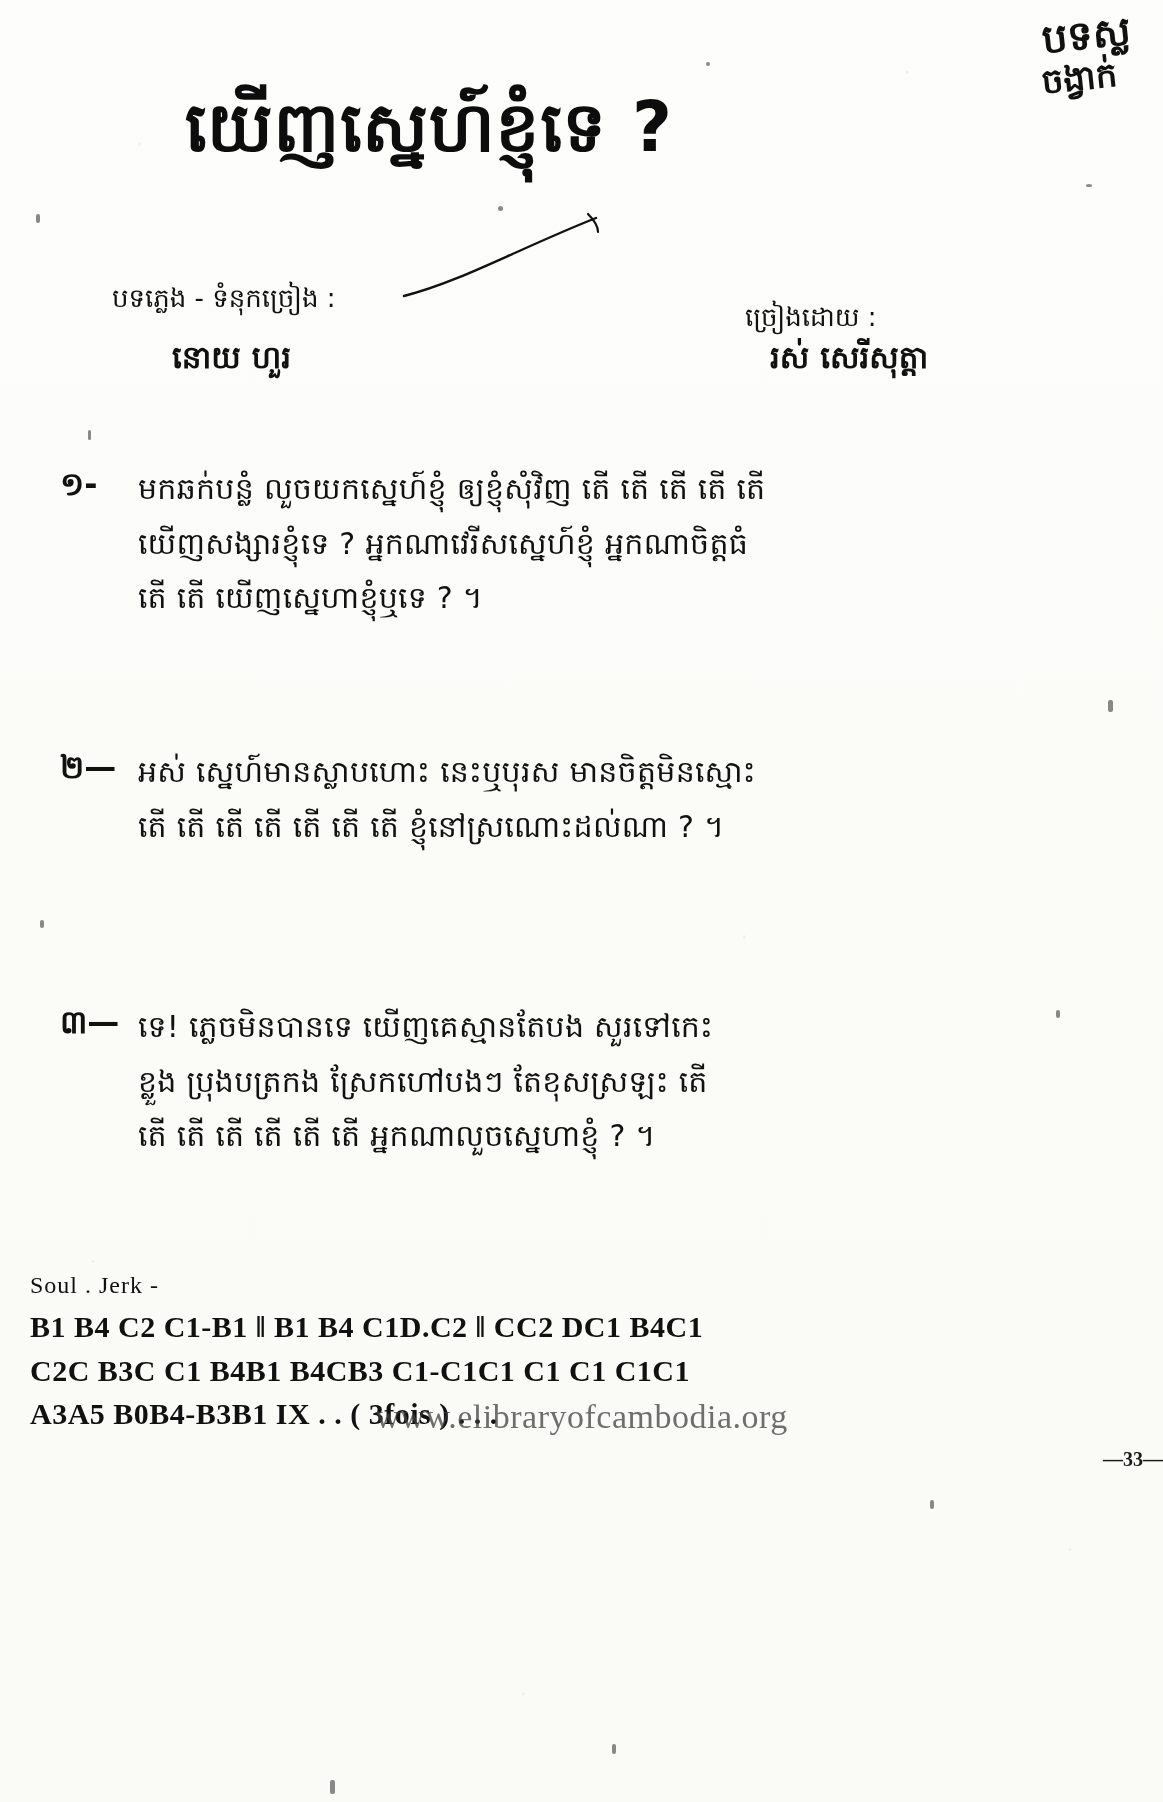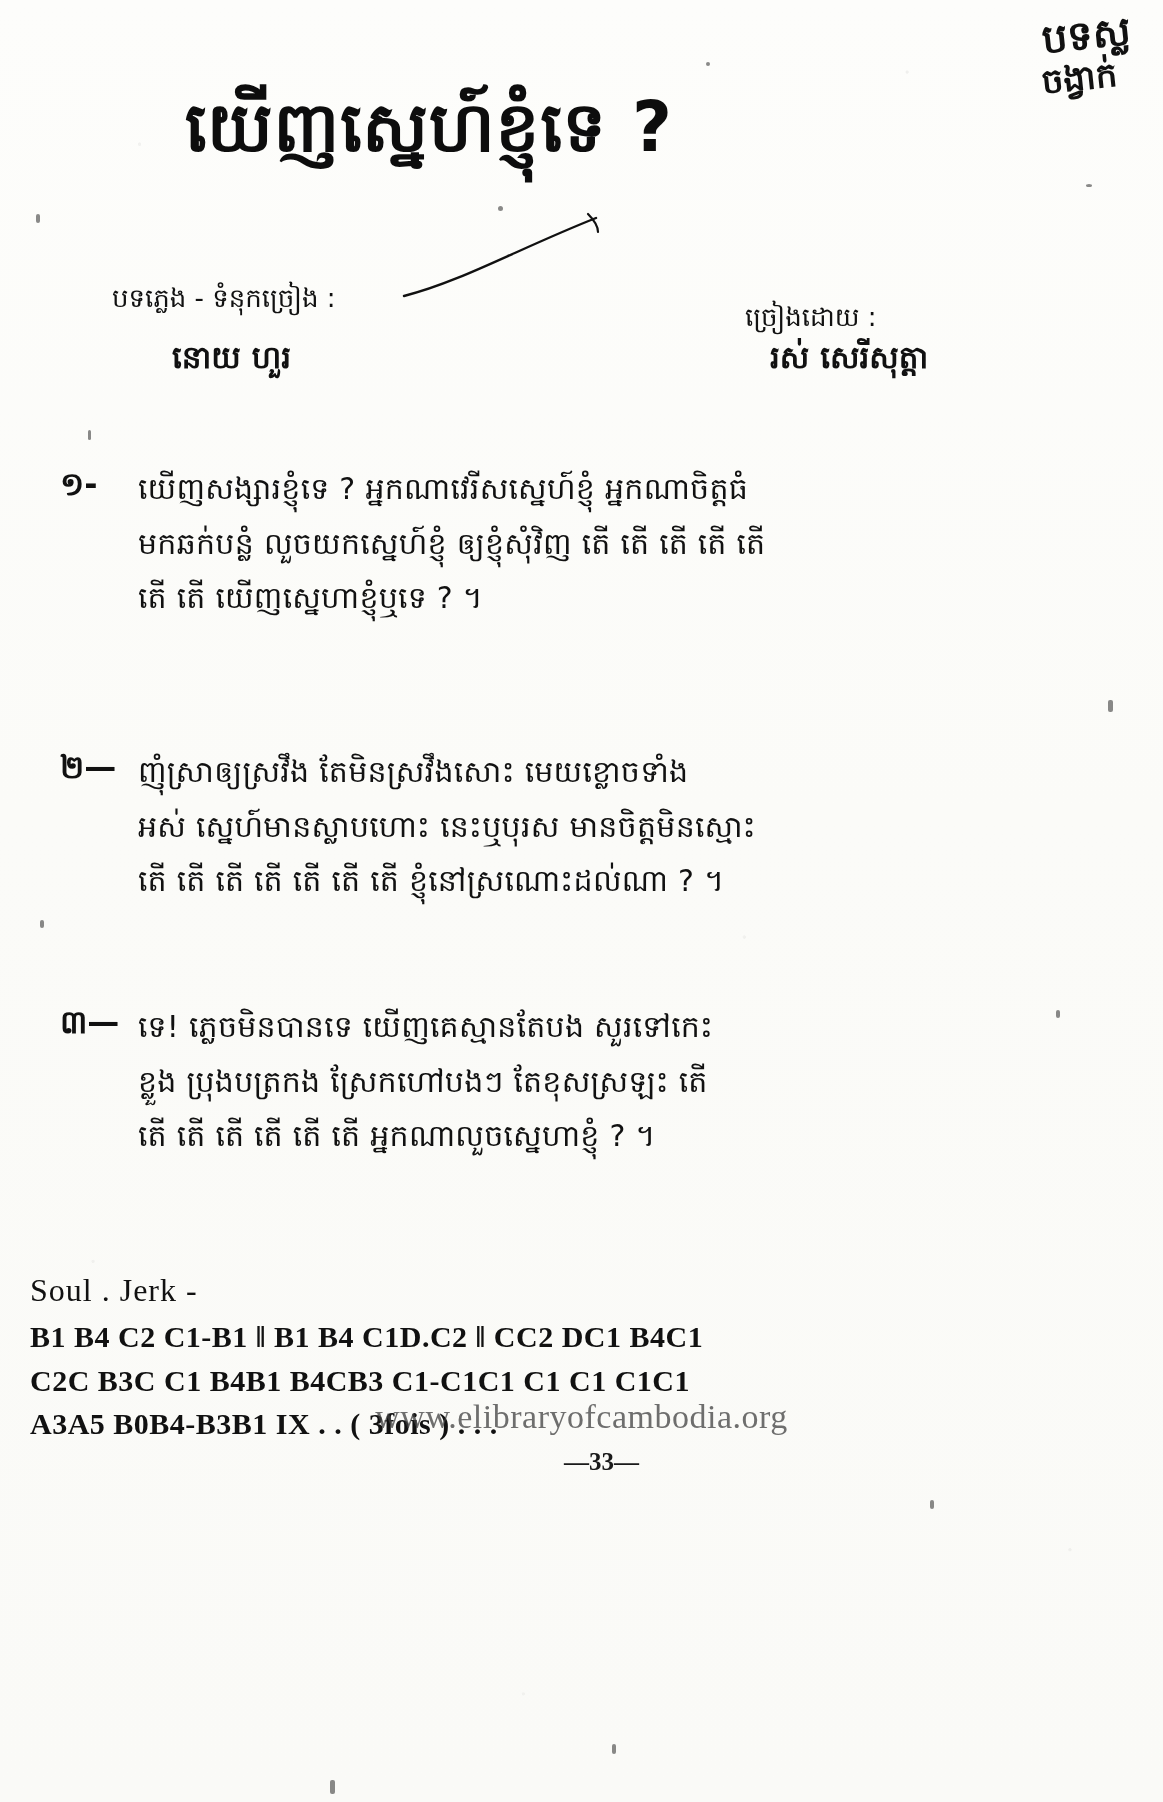--- a/index.html
+++ b/index.html
@@ -147,21 +147,21 @@
   
   .chords {
     position: absolute;
     left: 30px;
     top: 1272px;
     width: 1100px;
     font-family: "Liberation Serif", serif;
     color: #111;
   }
   .chords .style {
-    font-size: 32px;
+    font-size: 24px;
     letter-spacing: 1px;
     margin-bottom: 6px;
   }
   .chords .crow {
     font-size: 30px;
     letter-spacing: .5px;
     line-height: 1.45;
     white-space: nowrap;
     font-weight: 600;
   }
@@ -179,23 +179,23 @@
     opacity: .75;
     letter-spacing: .5px;
   }
 
   
   .pagenum {
     position: absolute;
     top: 1448px;
     left: 0;
     width: 1163px;
-    text-align: center;
+    text-align: right;
     font-family: "Liberation Serif", serif;
-    font-size: 25px;
+    font-size: 20px;
     font-weight: 600;
     padding-left: 40px;
     box-sizing: border-box;
   }
 </style>
 </head>
 <body>
 
 <div class="page"></div>
 
@@ -225,30 +225,29 @@
   </svg>
   <div class="credit-label-left khmer">បទភ្លេង - ទំនុកច្រៀង :</div>
   <div class="credit-name-left khmer">នោយ ហួរ</div>
   <div class="credit-label-right khmer">ច្រៀងដោយ :</div>
   <div class="credit-name-right khmer">រស់ សេរីសុត្តា</div>
 </div>
 
 <div class="verse" id="verse1">
   <span class="num khmer">១-</span>
   <div class="body khmer">
+    <span class="ln">មកឆក់បន្លំ លួចយកស្នេហ៍ខ្ញុំ ឲ្យខ្ញុំសុំវិញ តើ តើ តើ តើ តើ</span>
     <span class="ln">យើញសង្សារខ្ញុំទេ ? អ្នកណាវេរីសស្នេហ៍ខ្ញុំ អ្នកណាចិត្តធំ</span>
-    <span class="ln">មកឆក់បន្លំ លួចយកស្នេហ៍ខ្ញុំ ឲ្យខ្ញុំសុំវិញ តើ តើ តើ តើ តើ</span>
     <span class="ln">តើ តើ  យើញស្នេហាខ្ញុំឬទេ ? ។</span>
   </div>
 </div>
 
 <div class="verse" id="verse2">
   <span class="num khmer">២—</span>
   <div class="body khmer">
-    <span class="ln">ញុំស្រាឲ្យស្រវឹង តែមិនស្រវឹងសោះ មេយខ្លោចទាំង</span>
     <span class="ln">អស់ ស្នេហ៍មានស្លាបហោះ នេះឬបុរស មានចិត្តមិនស្មោះ</span>
     <span class="ln">តើ តើ តើ តើ តើ តើ តើ ខ្ញុំនៅស្រណោះដល់ណា ? ។</span>
   </div>
 </div>
 
 <div class="verse" id="verse3">
   <span class="num khmer">៣—</span>
   <div class="body khmer">
     <span class="ln">ទេ! ភ្លេចមិនបានទេ យើញគេស្មានតែបង សួរទៅកេះ</span>
     <span class="ln">ខ្លួង ប្រុងបត្រកង ស្រែកហៅបងៗ តែខុសស្រឡះ តើ</span>

